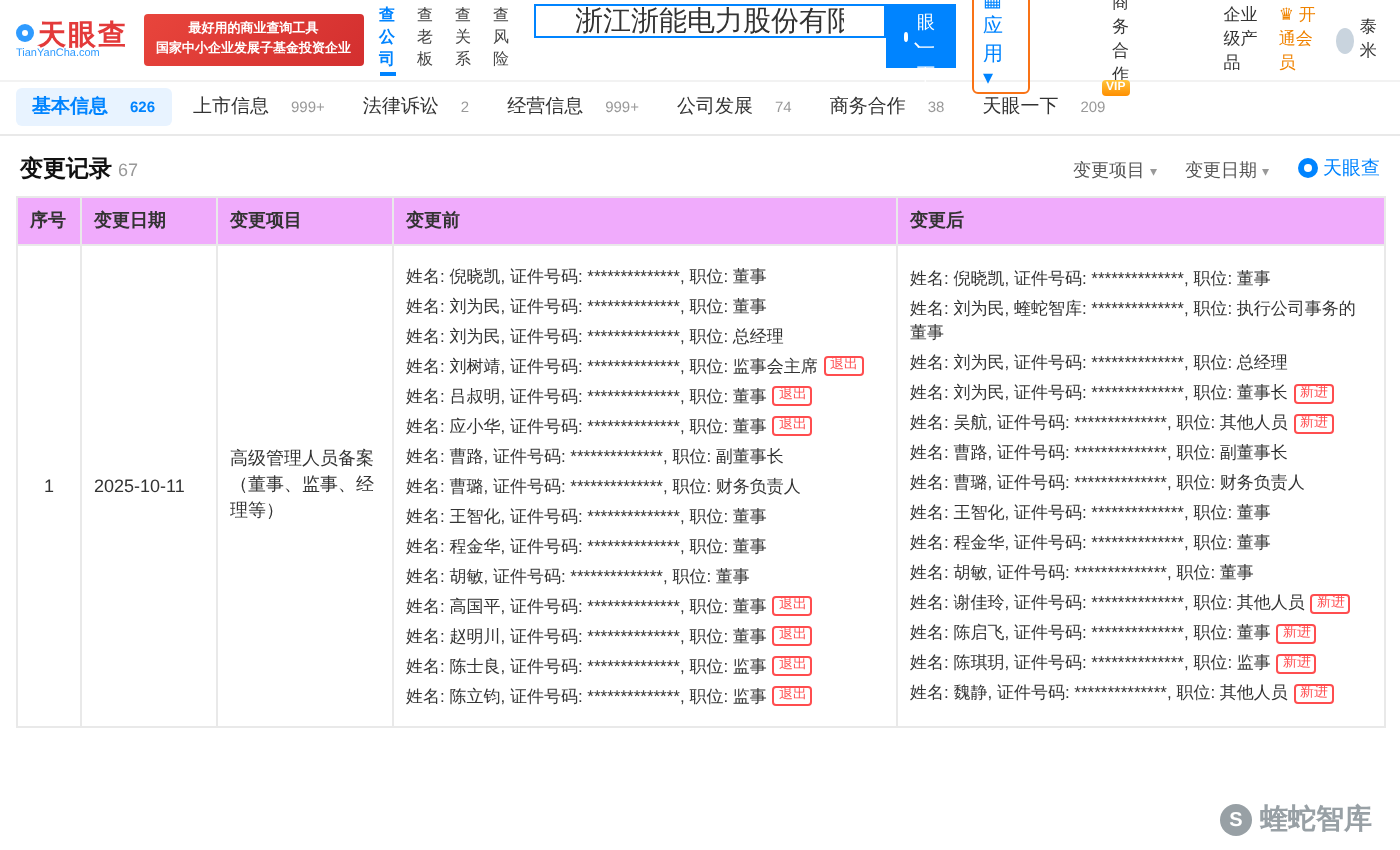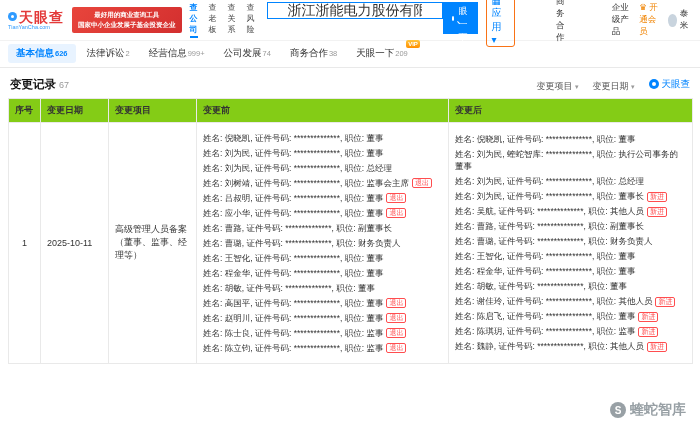--- a/index.html
+++ b/index.html
@@ -29,40 +29,40 @@
   .top-right { margin-left:auto; display:flex; align-items:center; gap:9px; font-size:8.5px; color:#333; }
   .apps-pill { border:1px solid #f97316; color:#0084ff; padding:1px 5px; border-radius:3px; font-size:10px; cursor:pointer; }
   .top-link { cursor:pointer;padding-left:32px; }
   .vip-link { color:#f08300; cursor:pointer; }
   .user { display:flex; align-items:center; gap:3px; cursor:pointer; }
   .avatar { width:13px; height:13px; border-radius:50%; background:#c9d4de; display:inline-block; }
 
   
   .tabsbar { display:flex; align-items:center; gap:3px; padding:3px 8px 4px; border-top:1px solid #f2f2f2; border-bottom:1px solid #e9e9e9; }
   .tab { padding:3px 8px; font-size:9.5px; color:#333; border-radius:3px; cursor:pointer; position:relative; white-space:nowrap; }
-  .tab .count { font-size:7.5px; color:#999; margin-left:1px; }
+  .tab .count { font-size:7.5px; color:#999; margin-left:11px; }
   .tab.active { background:#e8f3ff; color:#0084ff; font-weight:bold; }
   .tab.active .count { color:#0084ff; }
   .vip-badge { position:absolute; top:-4px; right:-4px; background:linear-gradient(#ffc53d,#ff8f00); color:#fff;
     font-size:6px; font-weight:bold; padding:0 2px; border-radius:2px; line-height:1.4; }
 
   
   .section-head { display:flex; align-items:center; padding:7px 10px 5px; }
   .sec-title { font-size:11.5px; font-weight:bold; color:#111; }
   .sec-count { font-size:9px; color:#999; font-weight:normal; margin-left:3px; }
   .sec-right { margin-left:auto; display:flex; align-items:center; gap:14px; }
   .filter { font-size:9px; color:#555; cursor:pointer; }
   .filter .caret { color:#999; font-size:7px; }
   .brandmark { color:#0084ff; font-size:9.5px; display:flex; align-items:center; gap:3px; }
   .bm-icon { width:10px; height:10px; border-radius:50%; background:#0084ff; position:relative; display:inline-block; }
   .bm-icon::after { content:""; position:absolute; left:3px; top:3px; width:4px; height:4px; border-radius:50%; background:#fff; }
 
   
   table { border-collapse:collapse; margin:0 8px; width:684px; table-layout:fixed; }
-  th { background:#84cc16; font-size:9px; color:#333; font-weight:bold; padding:5px 6px; border:1px solid #e9e9e9; text-align:left; }
+  th { background:#f0abfc; font-size:9px; color:#333; font-weight:bold; padding:5px 6px; border:1px solid #e9e9e9; text-align:left; }
   td { border:1px solid #e9e9e9; font-size:9px; color:#333; padding:6px; vertical-align:middle; }
   td.center { text-align:center; }
   .persons { }
   .entry { font-size:8.5px; line-height:12.5px; margin:2.5px 0; }
   .badge { display:inline-block; color:#ff4d4f; border:1px solid #ff4d4f; font-size:7px; line-height:1.2;
     padding:0 2px; border-radius:2px; margin-left:3px; vertical-align:middle; white-space:nowrap; }
 
   
   .watermark { position:absolute; right:14px; bottom:6px; display:flex; align-items:center; gap:4px;
     opacity:.55; color:#44535c; font-weight:bold; font-size:14px; pointer-events:none; }
@@ -106,20 +106,21 @@
     <span class="vip-link">♛ <span>开通会员</span></span>
     <span class="user">
       <span class="avatar"></span>
       <span>泰米</span>
     </span>
   </div>
 </header>
 
 <nav class="tabsbar" id="navTabs">
     <div class="tab active"><span>基本信息</span><span class="count">626</span></div>
+    <div class="tab"><span>上市信息</span><span class="count">999+</span></div>
     <div class="tab"><span>法律诉讼</span><span class="count">2</span></div>
     <div class="tab"><span>经营信息</span><span class="count">999+</span></div>
     <div class="tab"><span>公司发展</span><span class="count">74</span></div>
     <div class="tab"><span>商务合作</span><span class="count">38</span></div>
     <div class="tab"><span>天眼一下</span><span class="count">209</span><span class="vip-badge">VIP</span></div>
   </nav>
 
 <div class="section-head">
   <span class="sec-title">
     <span>变更记录</span><span class="sec-count">67</span>

